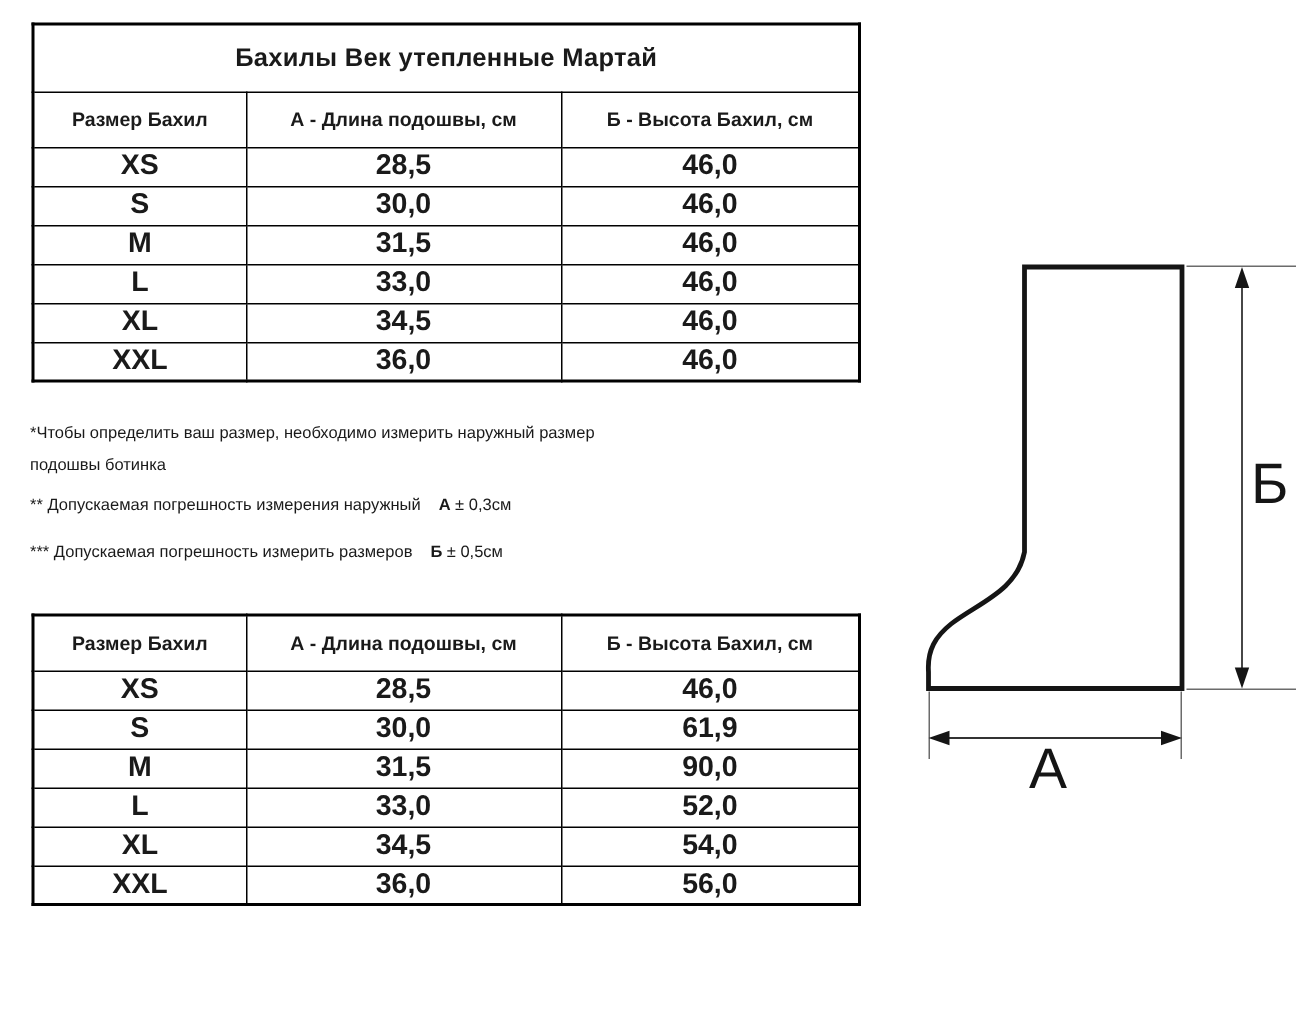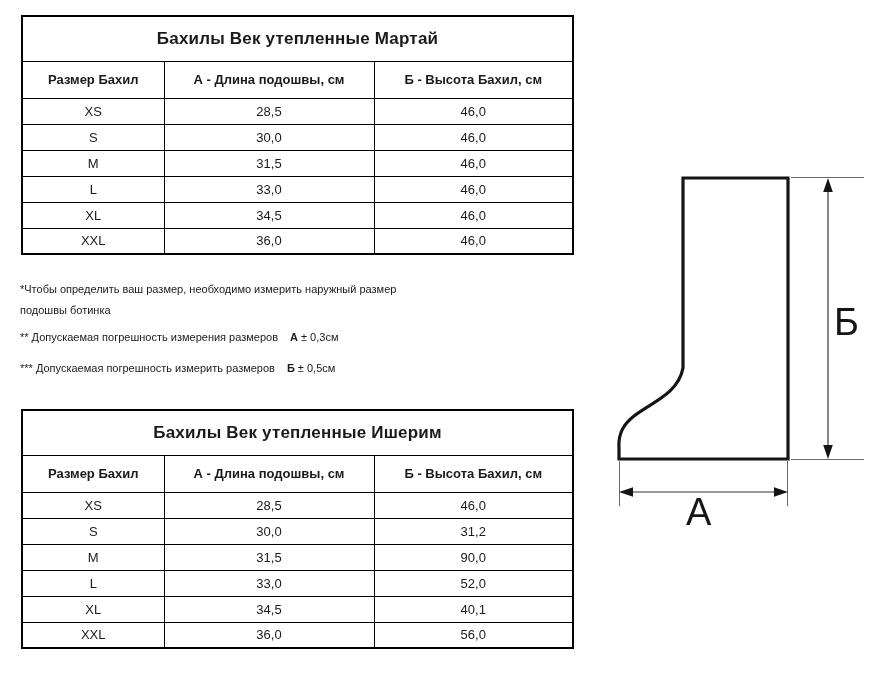--- a/index.html
+++ b/index.html
@@ -35,22 +35,22 @@
     font-weight:bold;
     letter-spacing:.2px;
   }
   .header-row th {
     height:37px;
     font-size:13px;
     font-weight:bold;
   }
   .data-row td {
     height:26px;
-    font-size:13px;
-    font-weight:normal;
+    font-size:19px;
+    font-weight:bold;
   }
 
   
   .note {
     position:absolute;
     left:20px;
     font-size:11px;
     color:#1a1a1a;
   }
   #note-measure {
@@ -133,66 +133,63 @@
     <td>36,0</td>
     <td>46,0</td>
   </tr>
 </tbody>
   </table>
 
 <div class="note" id="note-measure">*Чтобы определить ваш размер, необходимо измерить наружный размер
 подошвы ботинка</div>
 
 <div class="note" id="note-tol-a">
-  <span>** Допускаемая погрешность измерения размеров</span><span class="dim-letter">А</span><span>± 0,3см</span>
+  <span>** Допускаемая погрешность измерения наружный</span><span class="dim-letter">А</span><span>± 0,3см</span>
 </div>
 
 <div class="note" id="note-tol-b">
   <span>*** Допускаемая погрешность измерить размеров</span><span class="dim-letter">Б</span><span>± 0,5см</span>
 </div>
 
 <table class="size-table" id="table-isherim">
   <colgroup>
       <col style="width:142px">
       <col style="width:210px">
       <col style="width:199px">
     </colgroup>
   <tbody>
-      <tr>
-    <td colspan="3" class="title-cell">Бахилы Век утепленные Ишерим</td>
-  </tr>
   <tr class="header-row">
     <th>Размер Бахил</th>
     <th>А - Длина подошвы, см</th>
     <th>Б - Высота Бахил, см</th>
   </tr>
   <tr class="data-row">
     <td>XS</td>
     <td>28,5</td>
     <td>46,0</td>
   </tr>
   <tr class="data-row">
     <td>S</td>
     <td>30,0</td>
-    <td>31,2</td>
+    <td>61,9</td>
   </tr>
   <tr class="data-row">
     <td>M</td>
     <td>31,5</td>
     <td>90,0</td>
   </tr>
   <tr class="data-row">
     <td>L</td>
     <td>33,0</td>
     <td>52,0</td>
   </tr>
   <tr class="data-row">
     <td>XL</td>
     <td>34,5</td>
-    <td>40,1</td>
+    <td>54,0</td>
   </tr>
   <tr class="data-row">
     <td>XXL</td>
     <td>36,0</td>
     <td>56,0</td>
   </tr>
 </tbody>
   </table>
 
 <svg id="diagram" viewBox="600 150 272 390">

